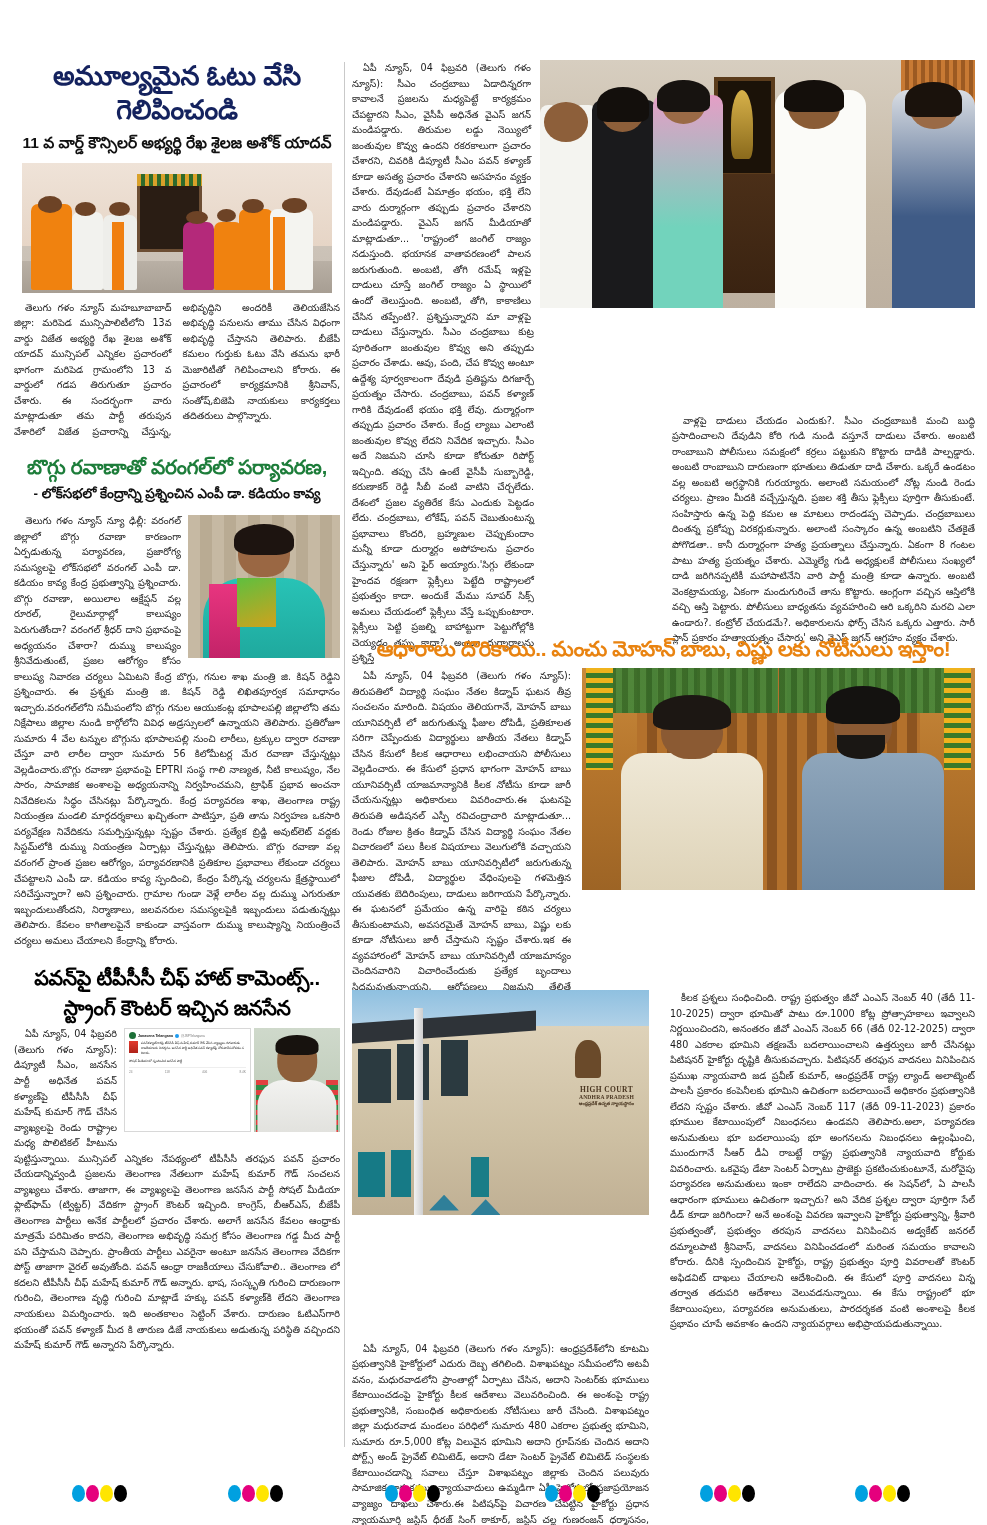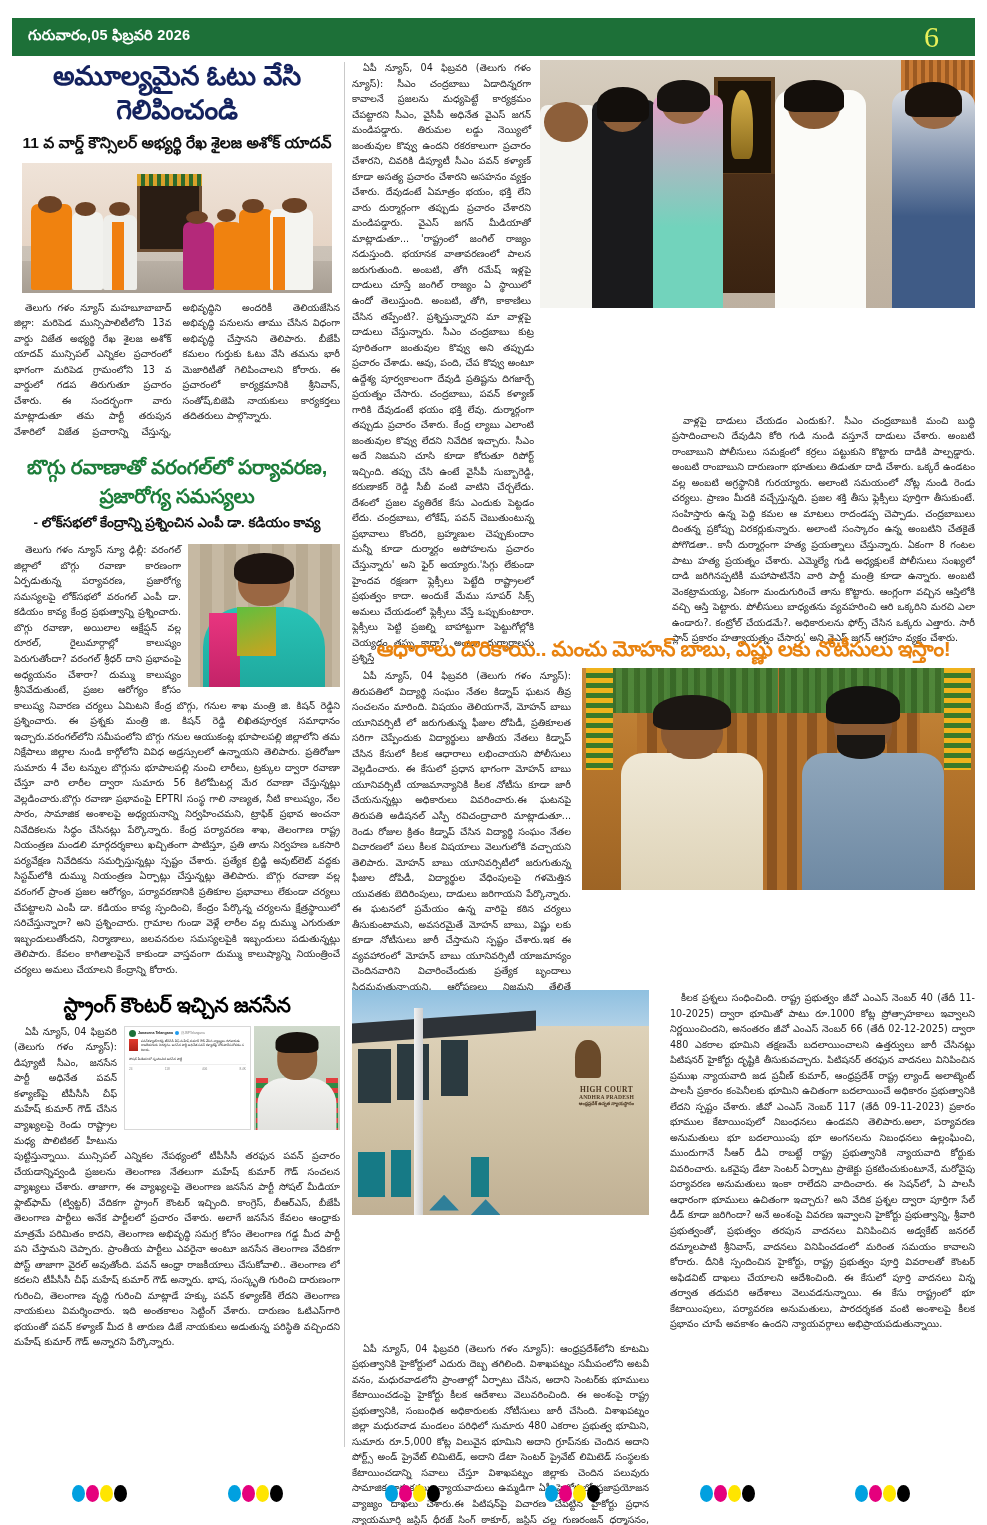--- a/index.html
+++ b/index.html
@@ -164,24 +164,20 @@
   .cmyk-grp{position:absolute;display:flex;gap:1px;}
   .cmyk-grp i{display:block;width:13px;height:17px;border-radius:50%;}
   .c-c{background:#00a0e0;} .c-m{background:#e5007d;}
   .c-y{background:#ffe500;} .c-k{background:#000000;}
 </style>
 </head>
 <body>
 
 <div class="page">
 
-  <div class="masthead">
-    <span class="date">గురువారం,05 ఫిబ్రవరి 2026</span>
-    <span class="pageno">6</span>
-  </div>
 
   <div class="vdiv" style="left:344px;"></div>
 
   <div class="col-left">
 
     <div>
       <h1 class="hl hl-navy">అమూల్యమైన ఓటు వేసి గెలిపించండి</h1>
       <div class="hl-sub">11 వ వార్డ్ కౌన్సిలర్ అభ్యర్థి రేఖ శైలజ అశోక్ యాదవ్</div>
 
       <div class="photo ph-rally" style="width:310px;height:130px;margin:4px auto 7px;">
@@ -208,21 +204,20 @@
         <div class="head" style="left:84%;top:27%;width:8%;height:12%;"></div>
       </div>
 
       <div class="body-txt cols2">
         <p>తెలుగు గళం న్యూస్ మహబూబాబాద్ జిల్లా: మరిపెడ మున్సిపాలిటీలోని 13వ వార్డు విజేత అభ్యర్థి రేఖ శైలజ అశోక్ యాదవ్ మున్సిపల్ ఎన్నికల ప్రచారంలో భాగంగా మరిపెడ గ్రామంలోని 13 వ వార్డులో గడప తిరుగుతూ ప్రచారం చేశారు. ఈ సందర్భంగా వారు మాట్లాడుతూ తమ పార్టీ తరుపున వేశారిలో విజేత ప్రచారాన్ని చేస్తున్న, అభివృద్ధిని అందరికీ తెలియజేసిన అభివృద్ధి పనులను తాము చేసిన విధంగా అభివృద్ధి చేస్తానని తెలిపారు. బీజేపీ కమలం గుర్తుకు ఓటు వేసి తమను భారీ మెజారిటీతో గెలిపించాలని కోరారు. ఈ ప్రచారంలో కార్యక్రమానికి శ్రీనివాస్, సంతోష్,బిజెపి నాయకులు కార్యకర్తలు తదితరులు పాల్గొన్నారు.</p>
       </div>
     </div>
 
     <div style="margin-top:10px;">
       <h2 class="hl hl-green">బొగ్గు రవాణాతో వరంగల్‌లో పర్యావరణ,</h2>
-      <h2 class="hl hl-green" style="margin-top:-2px;">ప్రజారోగ్య సమస్యలు</h2>
       <div class="hl-credit">- లోక్‌సభలో కేంద్రాన్ని ప్రశ్నించిన ఎంపీ డా. కడియం కావ్య</div>
 
       <div style="overflow:hidden;">
         <div class="photo" style="float:right;width:152px;height:143px;margin:2px 0 4px 7px;
              background:linear-gradient(180deg,#c9bda8 0%,#bfb29c 100%);">
           <div style="position:absolute;left:0;top:0;width:100%;height:100%;
                background:repeating-linear-gradient(90deg,#c6b9a3 0 12px,#b9ab93 12px 24px);"></div>
           <div style="position:absolute;left:33%;top:9%;width:34%;height:34%;border-radius:48% 48% 44% 44%;
                background:#9a6743;"></div>
           <div style="position:absolute;left:30%;top:6%;width:40%;height:22%;border-radius:50% 50% 30% 30%;
@@ -234,20 +229,21 @@
           <div style="position:absolute;left:32%;bottom:22%;width:26%;height:34%;
                background:linear-gradient(160deg,#5fbf3f,#cfa21d);"></div>
         </div>
         <div class="body-txt">
           <p>తెలుగు గళం న్యూస్ న్యూ ఢిల్లీ: వరంగల్ జిల్లాలో బొగ్గు రవాణా కారణంగా ఏర్పడుతున్న పర్యావరణ, ప్రజారోగ్య సమస్యలపై లోక్‌సభలో వరంగల్ ఎంపీ డా. కడియం కావ్య కేంద్ర ప్రభుత్వాన్ని ప్రశ్నించారు. బొగ్గు రవాణా, అయిలాల ఆక్షేప్షన్ వల్ల రూరల్, రైలుమార్గాల్లో కాలుష్యం పెరుగుతోందా? వరంగల్ శ్రీధర్ దాని ప్రభావంపై అధ్యయనం చేశారా? దుమ్ము కాలుష్యం శ్రీనివేదుతుంటే, ప్రజల ఆరోగ్యం కోసం కాలుష్య నివారణ చర్యలు ఏమిటని కేంద్ర బొగ్గు, గనుల శాఖ మంత్రి జి. కిషన్ రెడ్డిని ప్రశ్నించారు. ఈ ప్రశ్నకు మంత్రి జి. కిషన్ రెడ్డి లిఖితపూర్వక సమాధానం ఇచ్చారు.వరంగల్‌లోని సమీపంలోని బొగ్గు గనుల ఆయుకంట్ల భూపాలపల్లి జిల్లాలోని తమ నిక్షేపాలు జిల్లాల నుండి కార్గోలోని వివిధ అడ్రస్సులలో ఉన్నాయని తెలిపారు. ప్రతిరోజూ సుమారు 4 వేల టన్నుల బొగ్గును భూపాలపల్లి నుంచి లారీలు, ట్రక్కుల ద్వారా రవాణా చేస్తూ వారి లారీల ద్వారా సుమారు 56 కిలోమీటర్ల మేర రవాణా చేస్తున్నట్లు వెల్లడించారు.బొగ్గు రవాణా ప్రభావంపై EPTRI సంస్థ గాలి నాణ్యత, నీటి కాలుష్యం, నేల సారం, సామాజిక అంశాలపై అధ్యయనాన్ని నిర్వహించమని, ట్రాఫిక్ ప్రభావ అంచనా నివేదికలను సిద్ధం చేసినట్లు పేర్కొన్నారు. కేంద్ర పర్యావరణ శాఖ, తెలంగాణ రాష్ట్ర నియంత్రణ మండలి మార్గదర్శకాలు ఖచ్చితంగా పాటిస్తూ, ప్రతి తాను నిర్వహణ ఒకసారి పర్యవేక్షణ నివేదికను సమర్పిస్తున్నట్లు స్పష్టం చేశారు. ప్రత్యేక బ్రిడ్జి అవుట్‌లెట్ వద్దకు సిస్టమ్‌లోకి దుమ్ము నియంత్రణ ఏర్పాట్లు చేస్తున్నట్లు తెలిపారు. బొగ్గు రవాణా వల్ల వరంగల్ ప్రాంత ప్రజల ఆరోగ్యం, పర్యావరణానికి ప్రతికూల ప్రభావాలు లేకుండా చర్యలు చేపట్టాలని ఎంపీ డా. కడియం కావ్య స్పందించి, కేంద్రం పేర్కొన్న చర్యలను క్షేత్రస్థాయిలో సరిచేస్తున్నారా? అని ప్రశ్నించారు. గ్రామాల గుండా వెళ్లే లారీల వల్ల దుమ్ము ఎగురుతూ ఇబ్బందులుతోందని, నిర్మాణాలు, జలవనరుల సమస్యలపైకి ఇబ్బందులు పడుతున్నట్లు తెలిపారు. కేవలం కాగితాలపైనే కాకుండా వాస్తవంగా దుమ్ము కాలుష్యాన్ని నియంత్రించే చర్యలు అమలు చేయాలని కేంద్రాన్ని కోరారు.</p>
         </div>
       </div>
     </div>
 
     <div style="margin-top:12px;">
+      <h2 class="hl hl-black">పవన్‌పై టీపీసీసీ చీఫ్ హాట్ కామెంట్స్..</h2>
       <h2 class="hl hl-black" style="margin-top:-2px;">స్ట్రాంగ్ కౌంటర్ ఇచ్చిన జనసేన</h2>
 
       <div style="overflow:hidden;margin-top:6px;">
         <div class="tweetwrap" style="float:right;width:216px;height:104px;margin:2px 0 5px 7px;">
 
           <div class="tweet">
             <div class="thead">
               <span class="tavatar"></span>
               <span class="tname">Janasena Telangana</span>
               <span class="tverify"></span>

